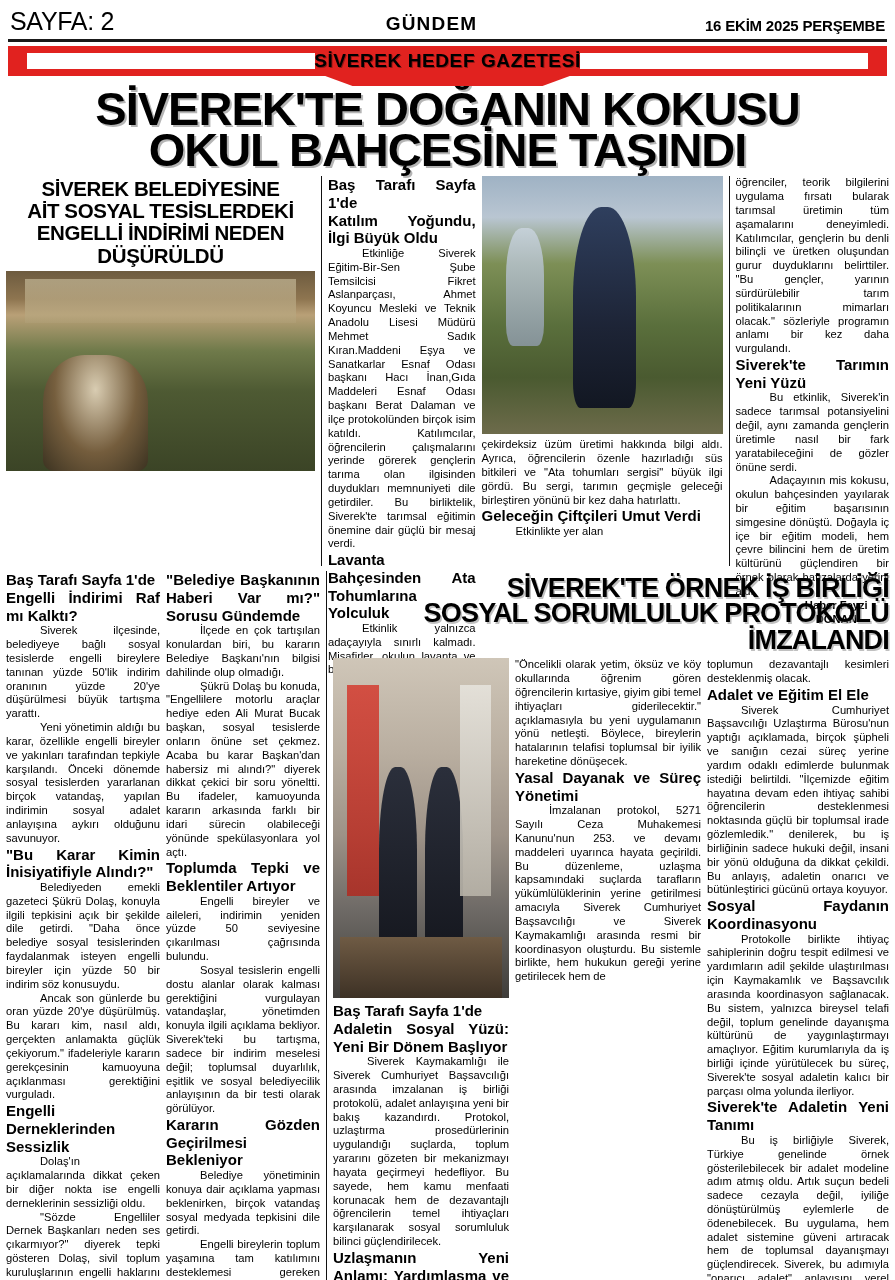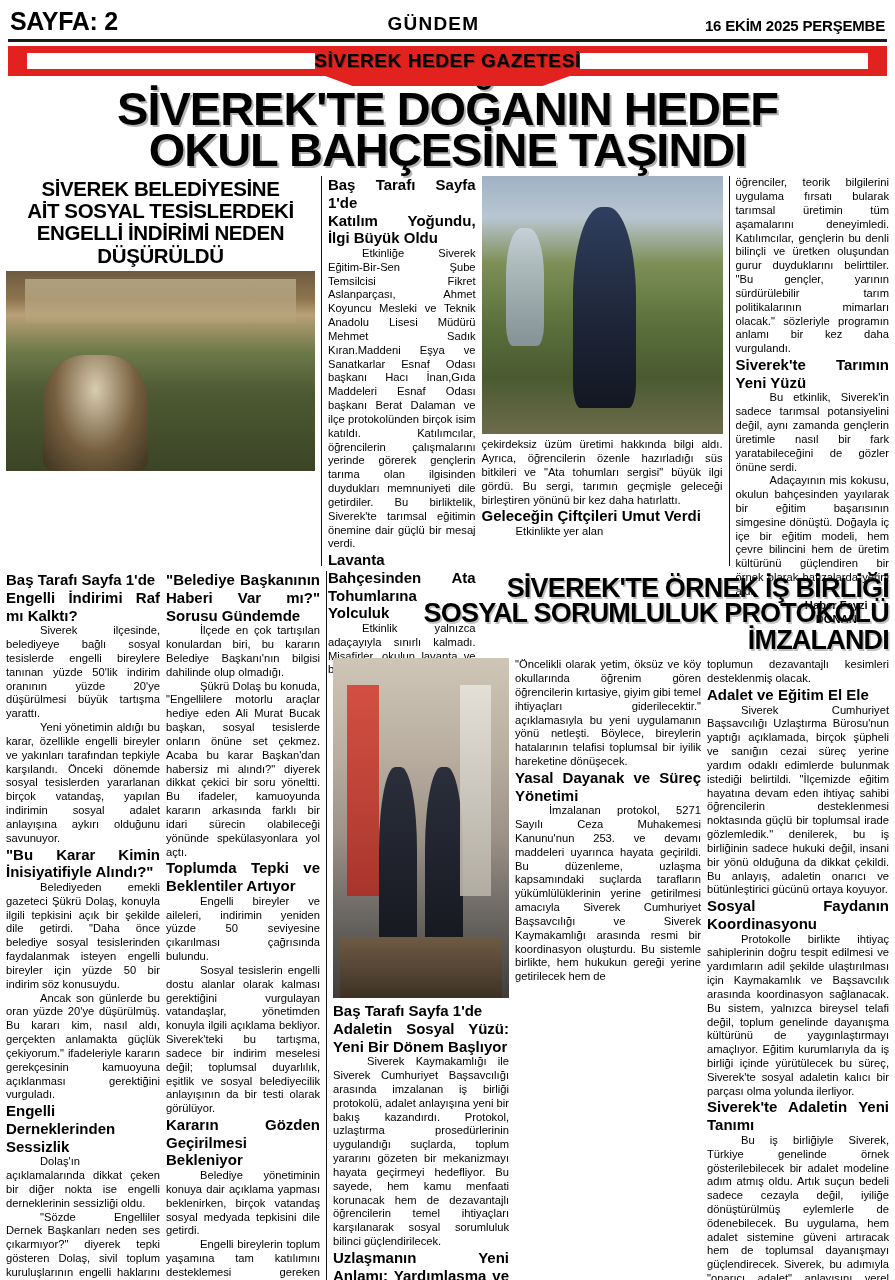--- a/index.html
+++ b/index.html
@@ -19,21 +19,21 @@
   
   .masthead {
     display: flex;
     align-items: flex-end;
     justify-content: space-between;
     padding: 6px 4px 2px 4px;
     height: 38px;
   }
   .masthead-left {
     font-size: 25px;
-    font-weight: bold;
+    font-weight: normal;
     letter-spacing: -0.3px;
     font-family: "Liberation Sans", sans-serif;
   }
   .masthead-center {
     font-size: 19px;
     font-weight: bold;
     letter-spacing: 1.2px;
     padding-bottom: 1px;
     margin-left: 44px;
   }
@@ -276,21 +276,21 @@
 
   <div class="banner-wrap">
     <div class="banner-red"></div>
     <div class="banner-inner-left"></div>
     <div class="banner-inner-right"></div>
     <div class="banner-title">SİVEREK HEDEF GAZETESİ</div>
     <div class="banner-tab"></div>
   </div>
 
   <div class="headline">
-    <span class="l1">SİVEREK'TE DOĞANIN HEDEF</span>
+    <span class="l1">SİVEREK'TE DOĞANIN KOKUSU</span>
     <span class="l2">OKUL BAHÇESİNE TAŞINDI</span>
   </div>
 
   <div class="top-section">
 
     <div class="col-left-top">
       <div class="sub-headline">
         <div>SİVEREK BELEDİYESİNE</div>
         <div>AİT SOSYAL TESİSLERDEKİ</div>
         <div>ENGELLİ İNDİRİMİ NEDEN DÜŞÜRÜLDÜ</div>

